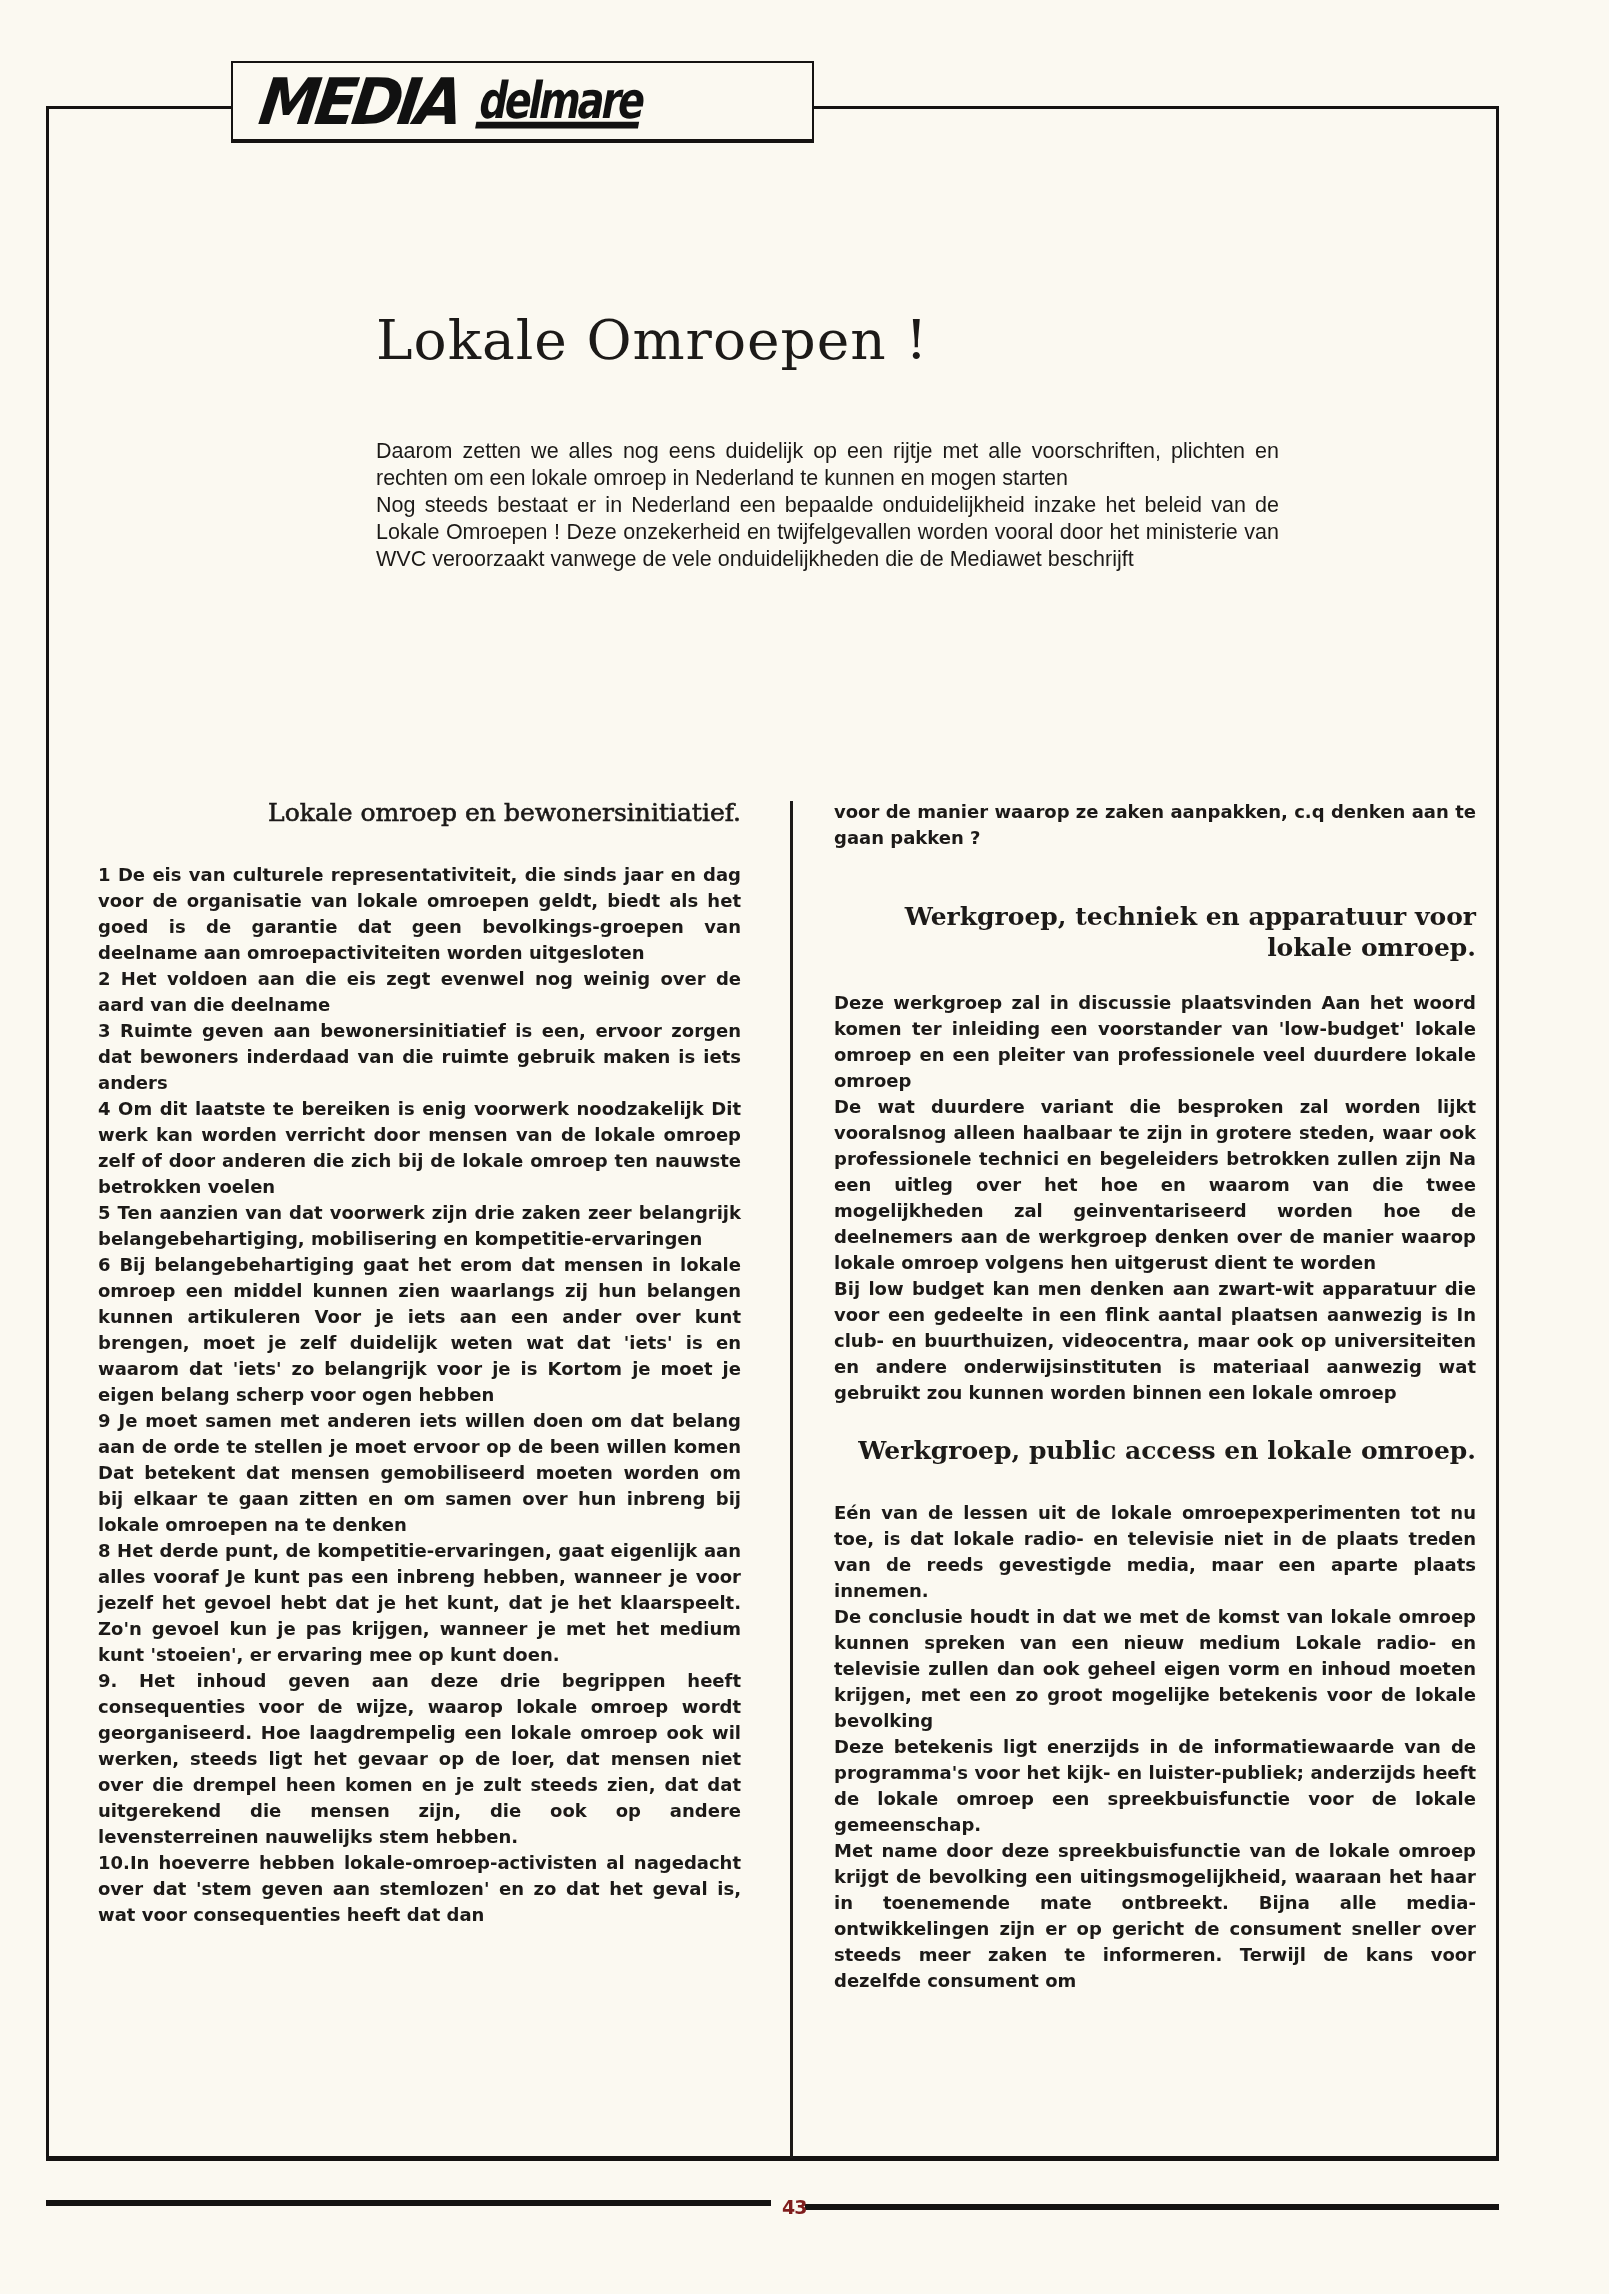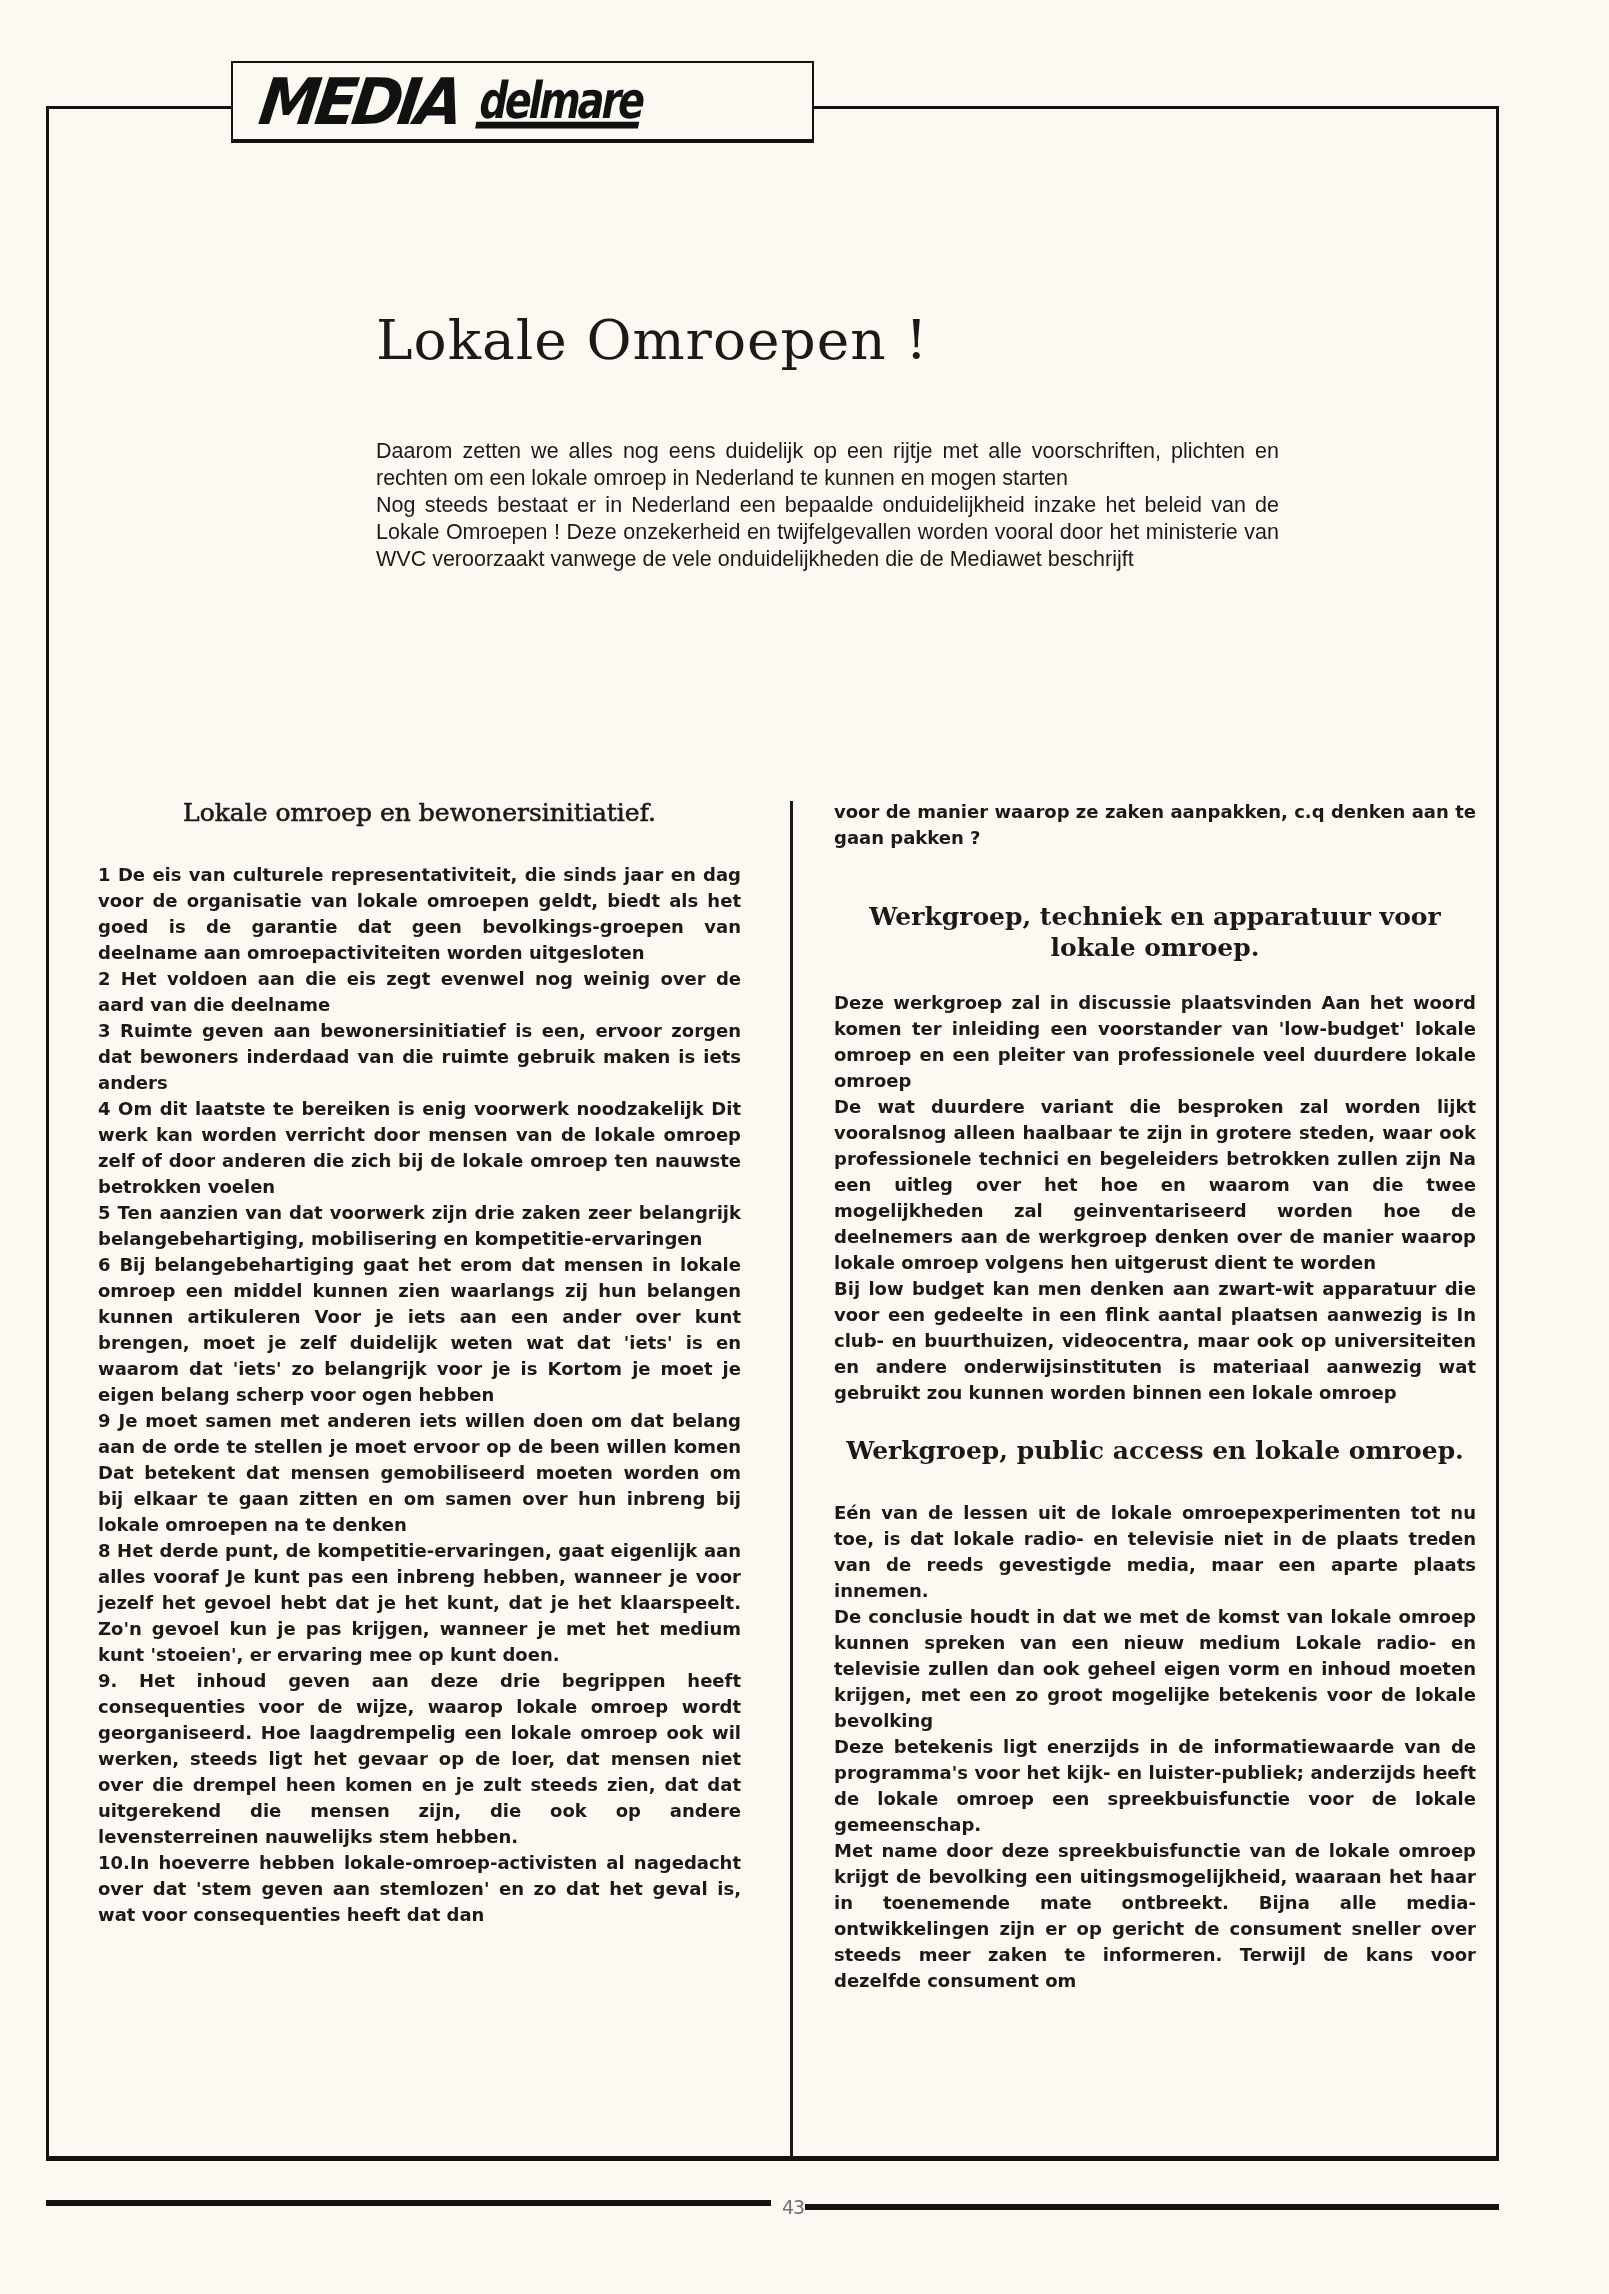--- a/index.html
+++ b/index.html
@@ -43,36 +43,36 @@
   .col {
     position: absolute; top: 793px;
     font-family: "DejaVu Sans", sans-serif; font-size: 18px; line-height: 26px;
     text-align: justify;
   }
   .col-left { left: 98px; width: 643px; }
   .col-right { left: 834px; width: 642px; top: 799px; }
   .col p { margin: 0; font-weight: bold; }
   .section-heading {
     font-family: "DejaVu Serif", serif; font-weight: bold; font-size: 25px;
-    line-height: 31px; margin: 0; text-align: center;
+    line-height: 31px; margin: 0; text-align: right;
   }
   .col-left .section-heading { font-weight: normal; -webkit-text-stroke: 0.6px #1c1a18; margin-bottom: 34px; margin-top: 3.8px; }
   .col-right .section-heading { margin: 50px 0 27px; }
   .col-right .section-heading.second { margin-top: 29px; margin-bottom: 34px; }
   .divider {
     position: absolute; left: 790px; top: 801px; width: 2.9px; height: 1357px;
     background: #1c1a18;
   }
   .footer-rule {
     position: absolute; height: 5.7px; background: #151312;
   }
   .page-number {
     position: absolute; left: 782px; top: 2196px;
-    font-family: "DejaVu Sans", sans-serif; font-weight: normal; font-size: 19px;
-    color: #737373; letter-spacing: -1px;
+    font-family: "DejaVu Sans", sans-serif; font-weight: bold; font-size: 19px;
+    color: #7f1d1d; letter-spacing: -1px;
   }
 </style>
 </head>
 <body>
 
 <div class="frame"></div>
 
 <div class="masthead">
   <span class="mast-media">MEDIA</span>
   <span class="mast-delmare">delmare</span>

